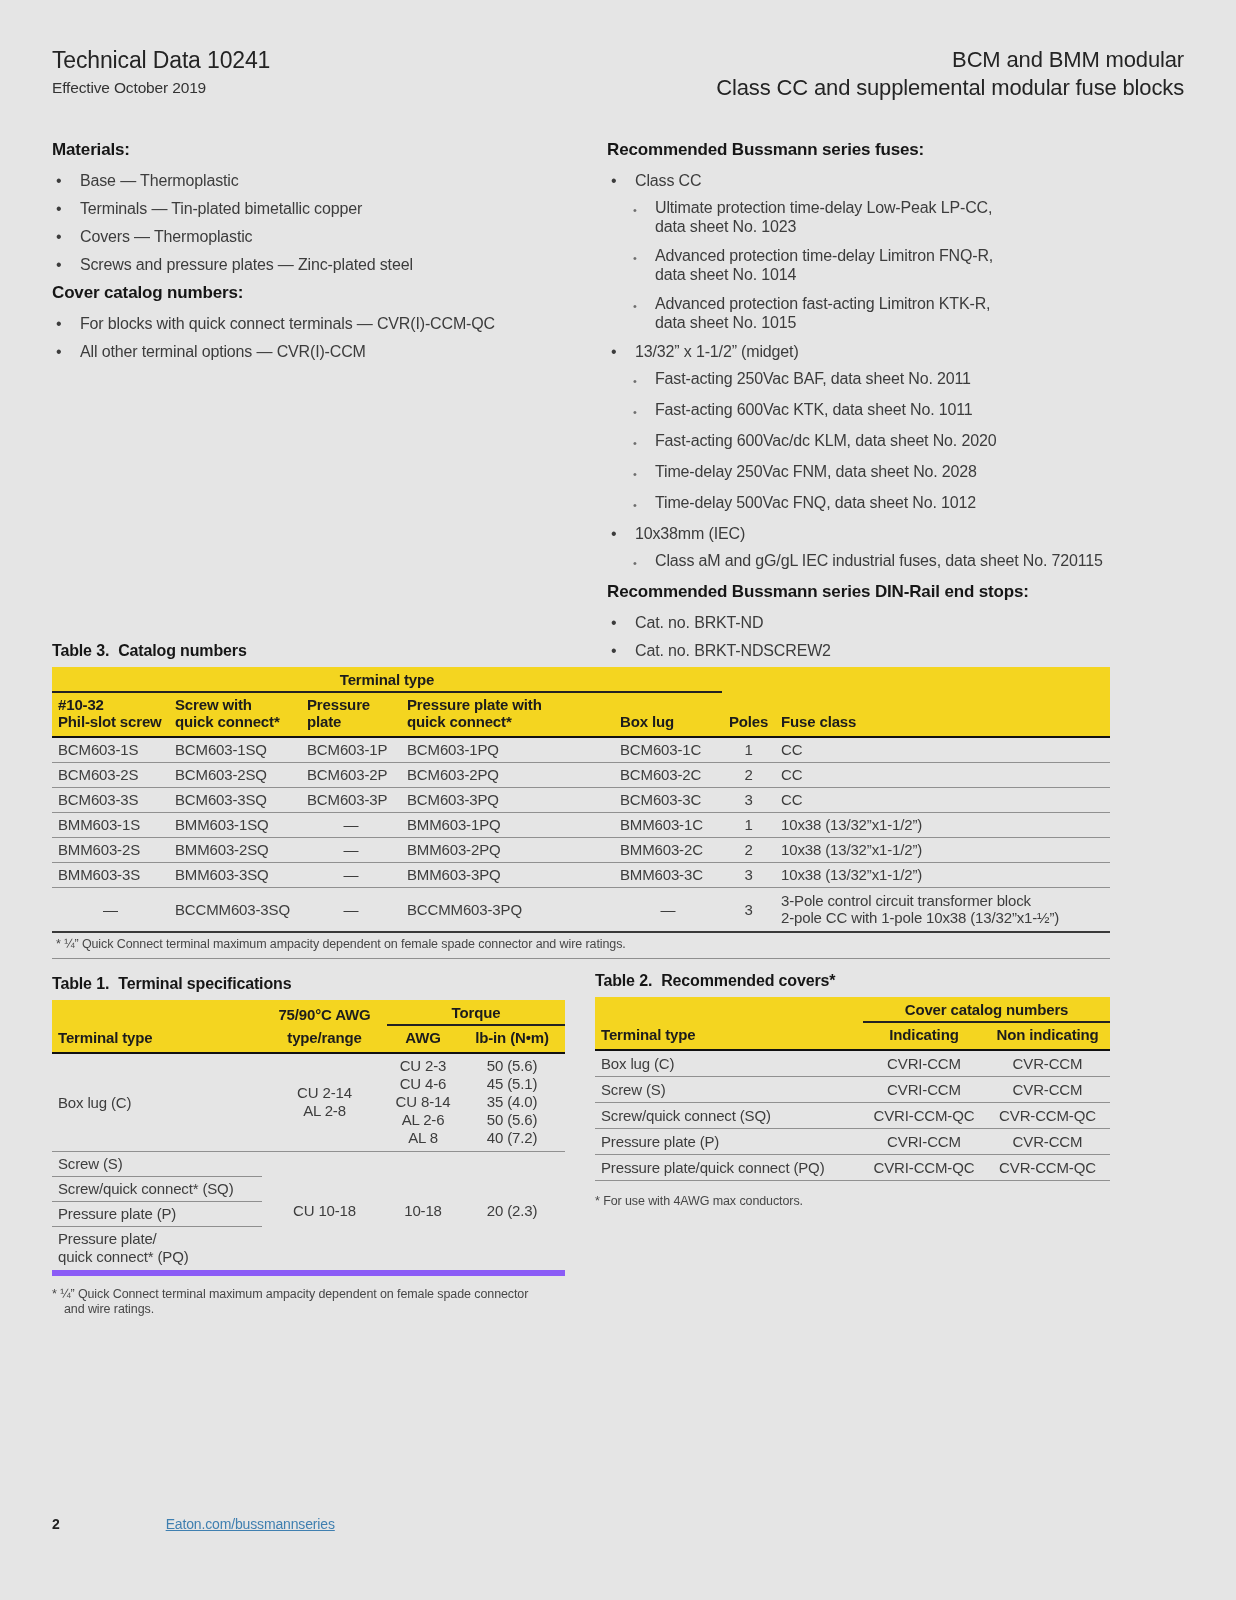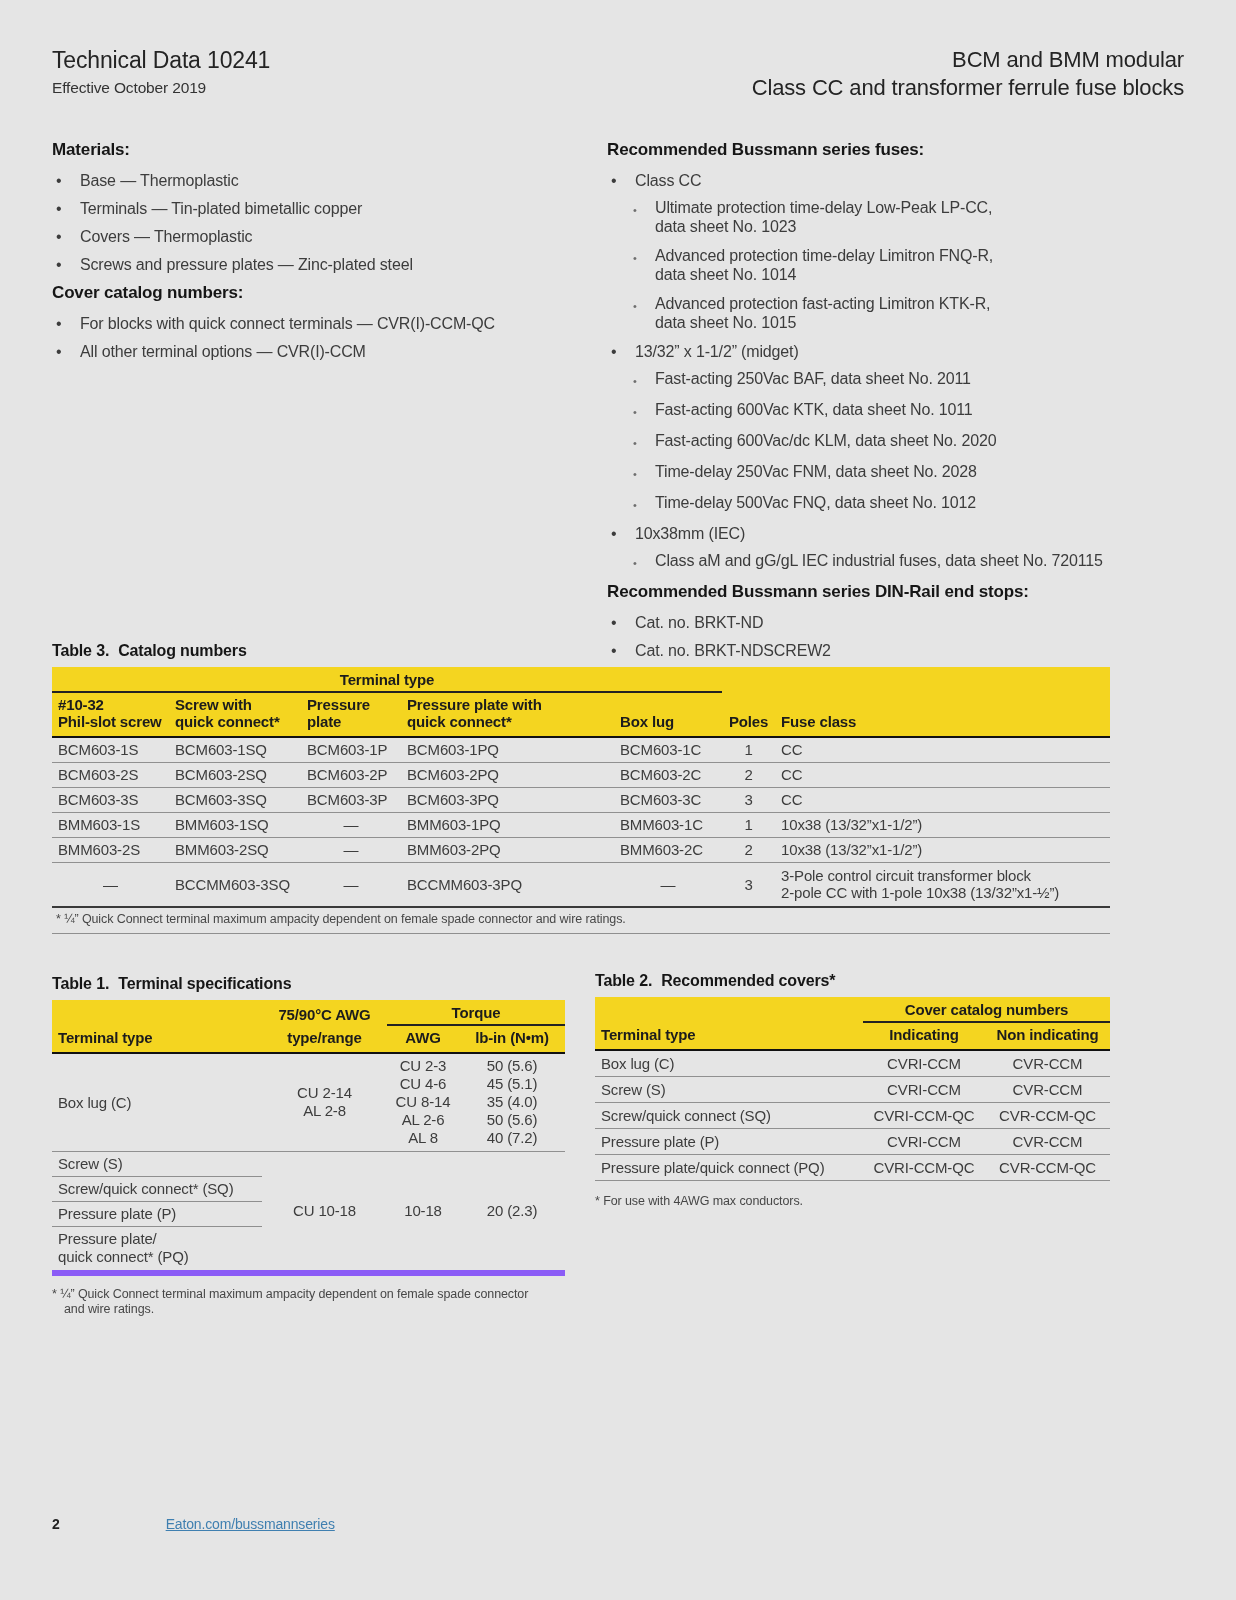--- a/index.html
+++ b/index.html
@@ -66,21 +66,21 @@
 
 <div class="page">
 
   <div class="hdr">
     <div>
       <div class="doc-title">Technical Data 10241</div>
       <div class="doc-effective">Effective October 2019</div>
     </div>
     <div class="prod-title">
       <div>BCM and BMM modular</div>
-      <div>Class CC and transformer ferrule fuse blocks</div>
+      <div>Class CC and supplemental modular fuse blocks</div>
     </div>
   </div>
 
   <div class="col-left">
     <h3 class="sec">Materials:</h3>
     <div class="bul">
         <span class="dot">•</span>
         <span>Base — Thermoplastic</span>
       </div>
     <div class="bul">
@@ -237,20 +237,29 @@
           <td class="center">1</td>
           <td>10x38 (13/32”x1-1/2”)</td>
         </tr>
         <tr>
           <td>BMM603-2S</td>
           <td>BMM603-2SQ</td>
           <td class="center">—</td>
           <td>BMM603-2PQ</td>
           <td>BMM603-2C</td>
           <td class="center">2</td>
+          <td>10x38 (13/32”x1-1/2”)</td>
+        </tr>
+        <tr>
+          <td>BMM603-3S</td>
+          <td>BMM603-3SQ</td>
+          <td class="center">—</td>
+          <td>BMM603-3PQ</td>
+          <td>BMM603-3C</td>
+          <td class="center">3</td>
           <td>10x38 (13/32”x1-1/2”)</td>
         </tr>
         <tr class="lastrow">
           <td class="center">—</td>
           <td>BCCMM603-3SQ</td>
           <td class="center">—</td>
           <td>BCCMM603-3PQ</td>
           <td class="center">—</td>
           <td class="center">3</td>
           <td class="pre">3-Pole control circuit transformer block

